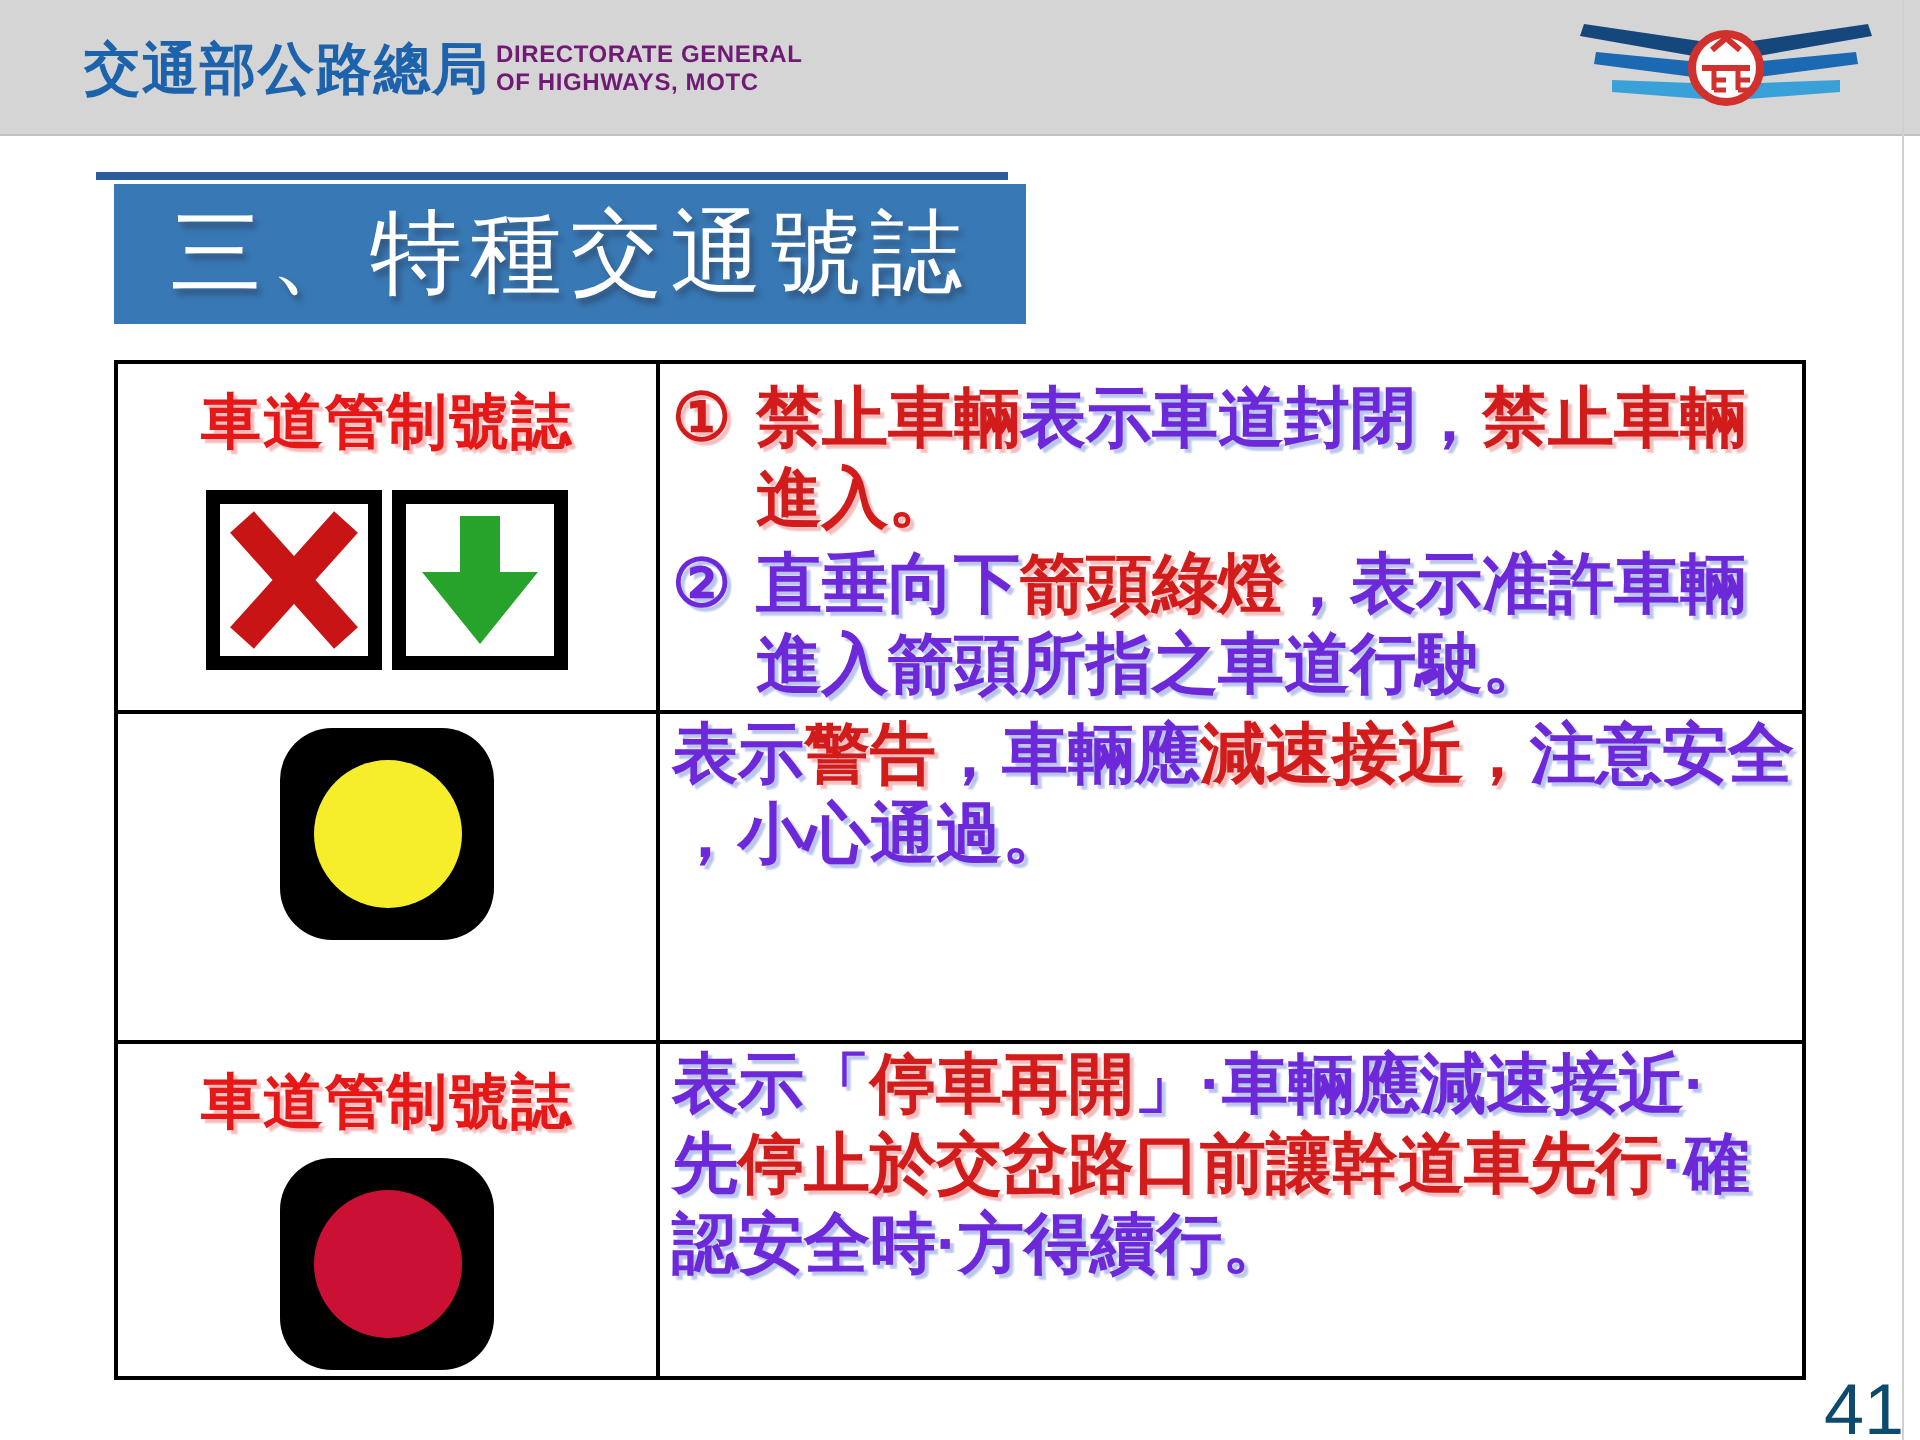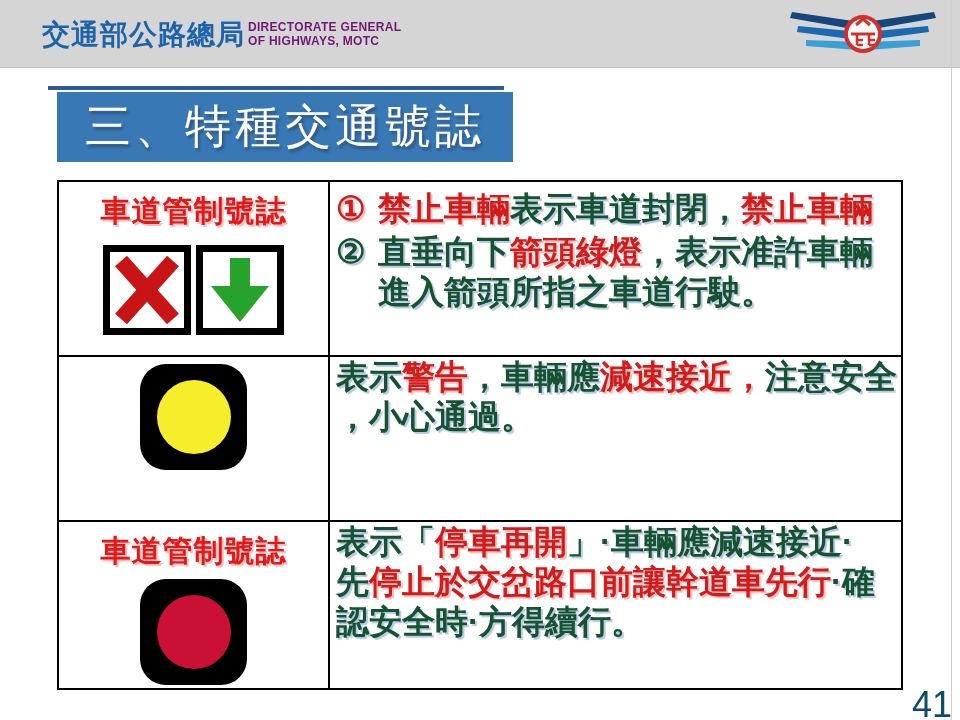--- a/index.html
+++ b/index.html
@@ -26,21 +26,21 @@
   .cell.cleft { border-right:2px solid #000; display:flex; flex-direction:column; align-items:center; }
   .r1 { border-bottom:2px solid #000; }
   .r2 { border-bottom:2px solid #000; }
 
   .row-label { margin-top:9px; font-size:30px; font-weight:bold; color:#e51717; text-shadow:2px 2px 1px #f3bcbc; letter-spacing:1px; }
 
   
   .txt-cell { padding:7px 4px 0 6px; font-size:33px; line-height:40px; font-weight:bold; }
   .txt-cell.vcenter { display:flex; flex-direction:column; justify-content:flex-start; padding-top:0; }
   .seg-red  { color:#d21b1b; text-shadow:2px 2px 1px #f0bebe; }
-  .seg-blue { color:#14532d; text-shadow:2px 2px 1px #b9c6ea; }
+  .seg-blue { color:#6d28d9; text-shadow:2px 2px 1px #b9c6ea; }
   .num-item { display:flex; margin-bottom:3px; }
   .num { width:42px; flex:0 0 42px; }
   .item-body { flex:1; }
   .tline { white-space:nowrap; }
 
   
   .signs-row { display:flex; gap:5px; margin-top:13px; }
   .sign-box { width:88px; height:90px; background:#fff; border:7px solid #000; display:flex; align-items:center; justify-content:center; }
 
   
@@ -108,20 +108,21 @@
           </svg>
         </div>
       </div>
     </div>
 
     <div class="cell txt-cell r1">
         <div class="num-item">
           <span class="num seg-red">①</span>
           <div class="item-body">
             <div class="tline"><span class="seg-red">禁止車輛</span><span class="seg-blue">表示車道封閉，</span><span class="seg-red">禁止車輛</span></div>
+            <div class="tline"><span class="seg-red">進入。</span></div>
           </div>
         </div>
         <div class="num-item">
           <span class="num seg-blue">②</span>
           <div class="item-body">
             <div class="tline"><span class="seg-blue">直垂向下</span><span class="seg-red">箭頭綠燈</span><span class="seg-blue">，表示准許車輛</span></div>
             <div class="tline"><span class="seg-blue">進入箭頭所指之車道行駛。</span></div>
           </div>
         </div>
       </div>

